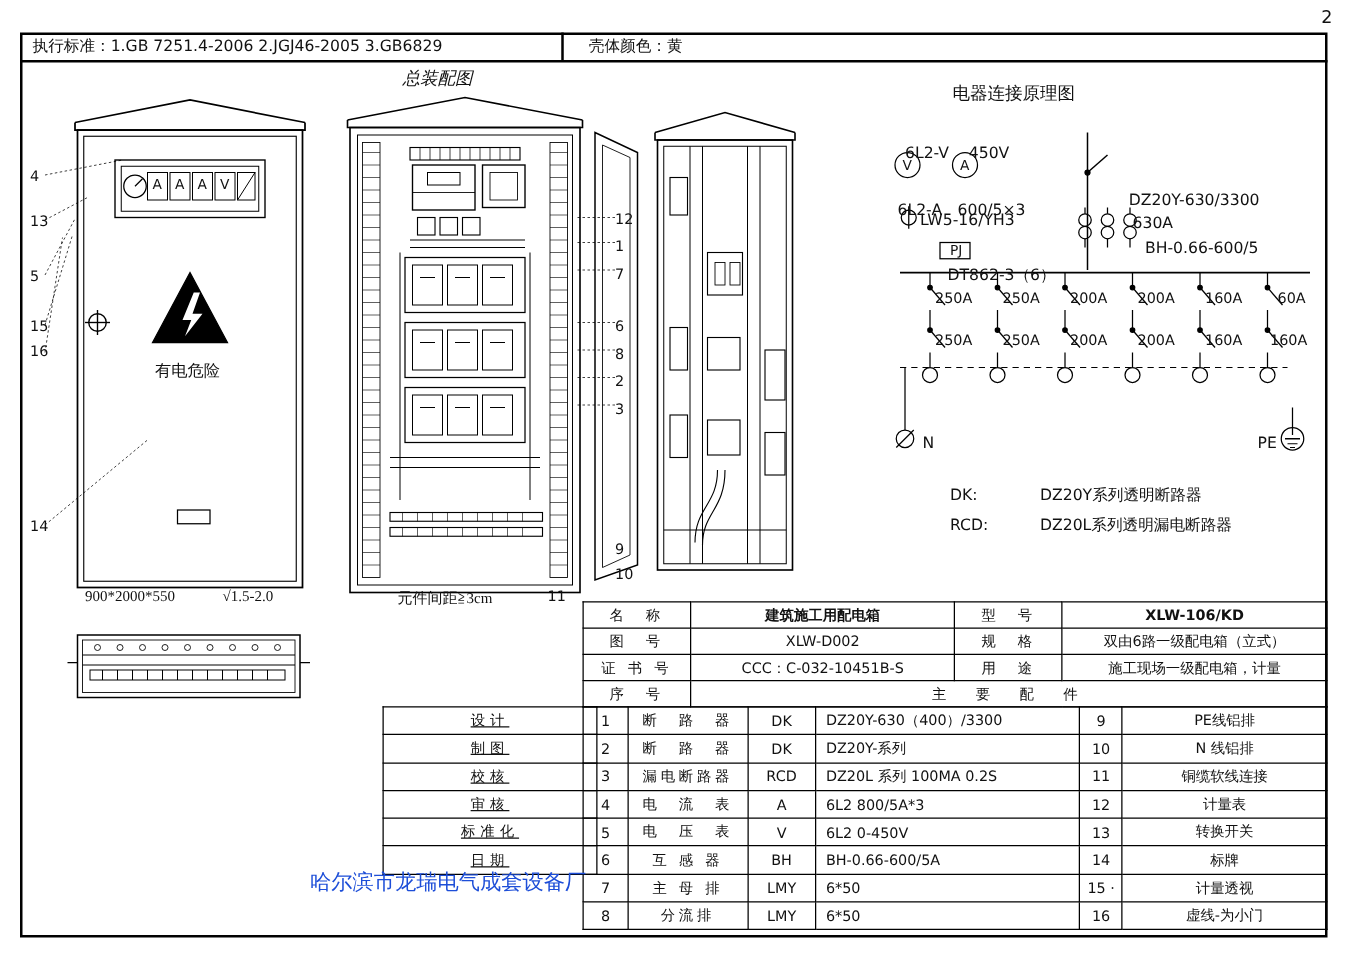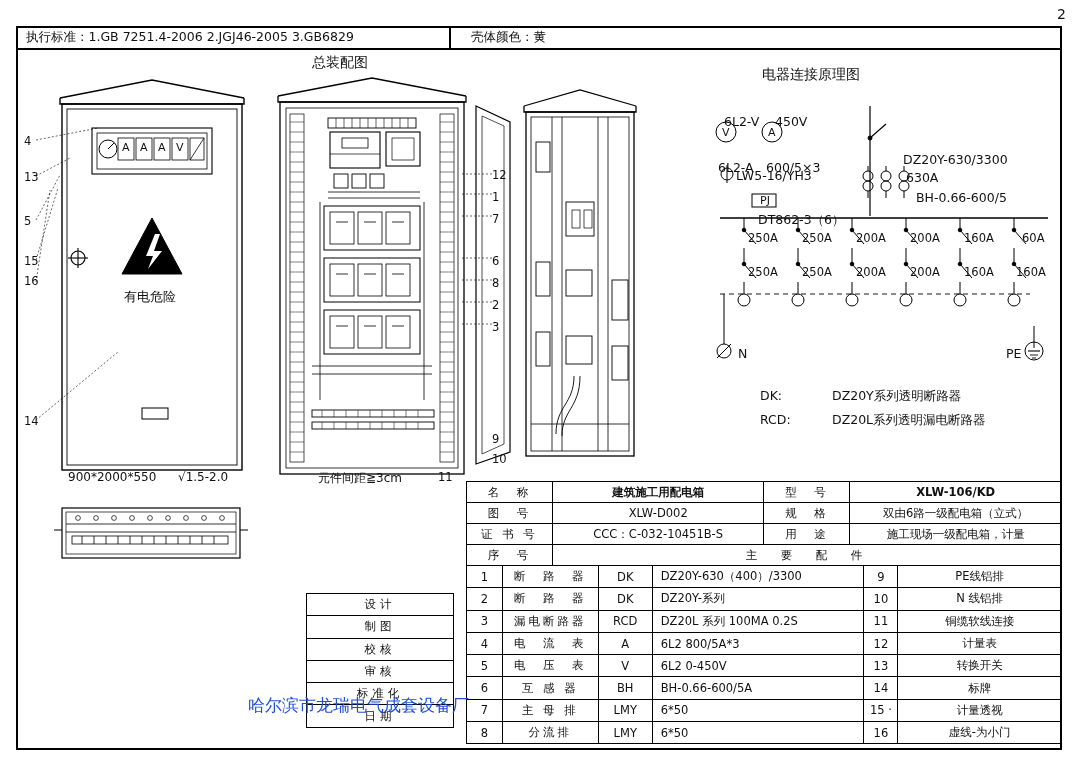--- a/index.html
+++ b/index.html
@@ -42,21 +42,21 @@
   .hdr-color { left: 455px; }
   .hdr-div {
     position: absolute; left: 433px; top: 0;
     width: 0; height: 22px; border-left: 2px solid #000;
   }
   
   .sec-title {
     position: absolute;
     font-size: 14px; color: #111; white-space: nowrap;
   }
-  #title-assembly { left: 312px; top: 54px; }
+  #title-assembly { left: 322px; top: 54px; font-style: italic; }
   #title-schematic { left: 762px; top: 66px; }
 
   
   .lbl { position: absolute; font-size: 11.5px; color: #111; white-space: nowrap; }
   .lbl-sm { position: absolute; font-size: 10px; color: #111; white-space: nowrap; }
   .lbl-md { position: absolute; font-size: 12.5px; color: #111; white-space: nowrap; }
 
   svg { display: block; }
   .dg { position: absolute; }
 
@@ -78,40 +78,40 @@
   #tbl-info { left: 466px; top: 481px; width: 596px; }
   #tbl-info td { height: 21px; }
   #tbl-info .k { width: 86px; letter-spacing: 3px; }
   #tbl-info .v { width: 212px; }
   #tbl-info .k2 { width: 86px; letter-spacing: 3px; }
   #tbl-info .v2 { width: 212px; font-weight: normal; }
   #tbl-info .bold { font-weight: bold; }
   #tbl-info .spanmain { letter-spacing: 6px; }
 
   
-  #tbl-roles { left: 306px; top: 593px; width: 148px; }
+  #tbl-roles { left: 306px; top: 565px; width: 172px; text-decoration: underline; }
   #tbl-roles td { height: 22.3px; letter-spacing: 4px; width: 152px; }
 
   
   #tbl-parts { left: 466px; top: 565px; width: 596px; }
   #tbl-parts td { height: 22.3px; }
   #tbl-parts .c-no { width: 36px; }
   #tbl-parts .c-nm { width: 96px; letter-spacing: 3px; }
   #tbl-parts .c-cd { width: 54px; }
   #tbl-parts .c-sp { width: 212px; text-align: left; padding-left: 8px; }
   #tbl-parts .c-no2 { width: 34px; }
   #tbl-parts .c-nm2 { width: 164px; margin-top: 20px; }
 
   #factory {
     position: absolute;
     left: 248px; top: 694px;
     font-size: 17px; color: #1d4ed8;
     white-space: nowrap;
   }
-  .dim-note { position: absolute; font-size: 12px; color:#111; white-space:nowrap; }
+  .dim-note { position: absolute; font-size: 12px; color:#111; white-space:nowrap;font-family:Liberation Serif, serif; }
 </style>
 </head>
 <body>
 
 <div id="page">
 
   <div class="pg-num">2</div>
 
   <div class="outer-frame"></div>
 

